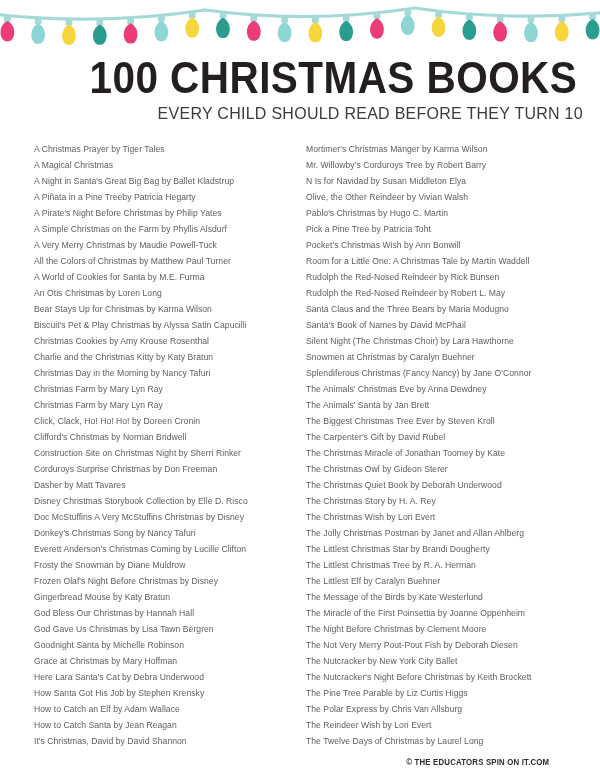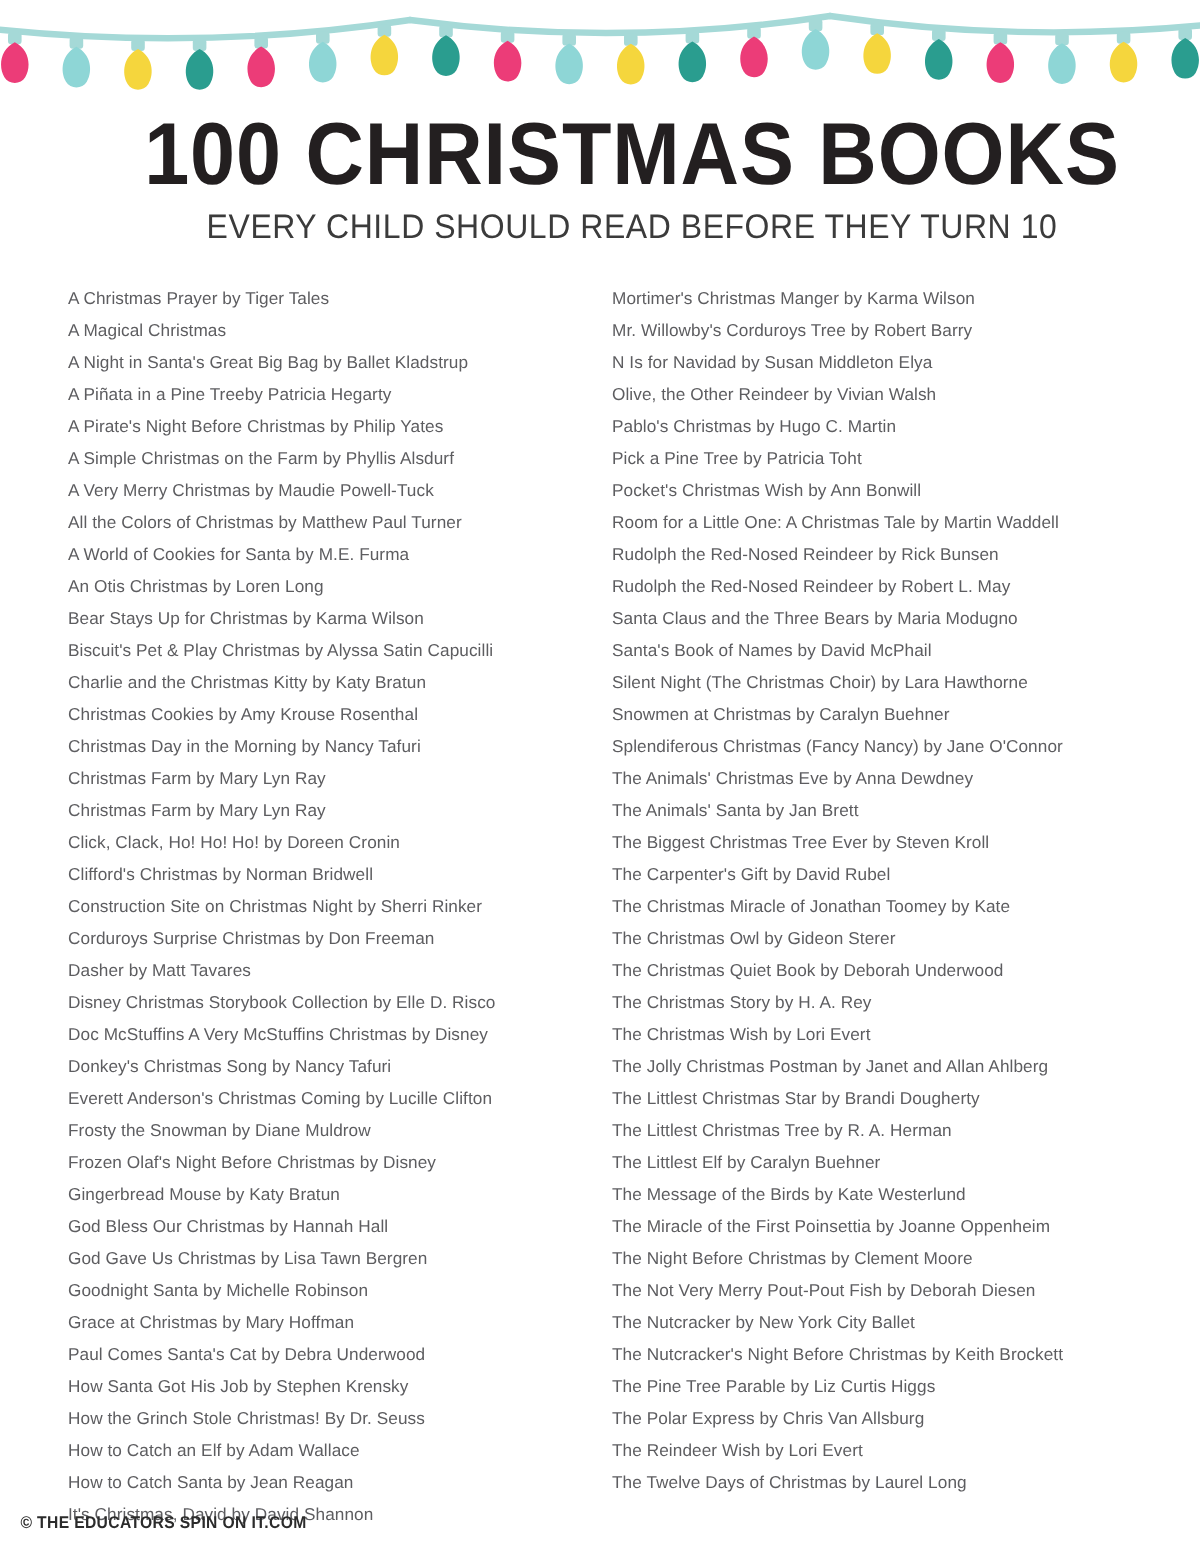--- a/index.html
+++ b/index.html
@@ -17,21 +17,21 @@
   .lights-banner {
     position: relative;
     width: 600px;
     height: 48px;
     overflow: hidden;
   }
   .lights-banner svg { display: block; }
 
   
   .title-block {
-    text-align: center;
+    text-align: right;
     margin-top: 8px;
     padding-left: 32px;
   }
   .main-title {
     font-family: "Liberation Sans Narrow", "Liberation Sans", sans-serif;
     font-size: 44px;
     font-weight: bold;
     letter-spacing: 0.5px;
     color: #231f20;
     line-height: 1.02;
@@ -67,23 +67,23 @@
     line-height: 16px;
     color: #5d5d60;
     white-space: nowrap;
     letter-spacing: 0.04px;
   }
 
   
   .footer {
     position: absolute;
     bottom: 8px;
-    left: 4px;
+    left: 16px;
     width: 540px;
-    text-align: left;
+    text-align: right;
   }
   .footer-text {
     font-family: "Liberation Sans Narrow", "Liberation Sans", sans-serif;
     font-size: 8.5px;
     font-weight: bold;
     letter-spacing: 0.2px;
     color: #2b2b2b;
     transform: scaleX(0.92);
     display: inline-block;
   }
@@ -255,44 +255,43 @@
       <div class="book-item">A Night in Santa's Great Big Bag by Ballet Kladstrup</div>
       <div class="book-item">A Piñata in a Pine Treeby Patricia Hegarty</div>
       <div class="book-item">A Pirate's Night Before Christmas by Philip Yates</div>
       <div class="book-item">A Simple Christmas on the Farm by Phyllis Alsdurf</div>
       <div class="book-item">A Very Merry Christmas by Maudie Powell-Tuck</div>
       <div class="book-item">All the Colors of Christmas by Matthew Paul Turner</div>
       <div class="book-item">A World of Cookies for Santa by M.E. Furma</div>
       <div class="book-item">An Otis Christmas by Loren Long</div>
       <div class="book-item">Bear Stays Up for Christmas by Karma Wilson</div>
       <div class="book-item">Biscuit's Pet &amp; Play Christmas by Alyssa Satin Capucilli</div>
+      <div class="book-item">Christmas Cookies by Amy Krouse Rosenthal</div>
       <div class="book-item">Charlie and the Christmas Kitty by Katy Bratun</div>
-      <div class="book-item">Christmas Cookies by Amy Krouse Rosenthal</div>
       <div class="book-item">Christmas Day in the Morning by Nancy Tafuri</div>
       <div class="book-item">Christmas Farm by Mary Lyn Ray</div>
       <div class="book-item">Christmas Farm by Mary Lyn Ray</div>
       <div class="book-item">Click, Clack, Ho! Ho! Ho! by Doreen Cronin</div>
       <div class="book-item">Clifford's Christmas by Norman Bridwell</div>
       <div class="book-item">Construction Site on Christmas Night by Sherri Rinker</div>
       <div class="book-item">Corduroys Surprise Christmas by Don Freeman</div>
       <div class="book-item">Dasher by Matt Tavares</div>
       <div class="book-item">Disney Christmas Storybook Collection by Elle D. Risco</div>
       <div class="book-item">Doc McStuffins A Very McStuffins Christmas by Disney</div>
       <div class="book-item">Donkey's Christmas Song by Nancy Tafuri</div>
       <div class="book-item">Everett Anderson's Christmas Coming by Lucille Clifton</div>
       <div class="book-item">Frosty the Snowman by Diane Muldrow</div>
       <div class="book-item">Frozen Olaf's Night Before Christmas by Disney</div>
       <div class="book-item">Gingerbread Mouse by Katy Bratun</div>
       <div class="book-item">God Bless Our Christmas by Hannah Hall</div>
       <div class="book-item">God Gave Us Christmas by Lisa Tawn Bergren</div>
       <div class="book-item">Goodnight Santa by Michelle Robinson</div>
       <div class="book-item">Grace at Christmas by Mary Hoffman</div>
-      <div class="book-item">Paul Comes Santa's Cat by Debra Underwood</div>
+      <div class="book-item">Here Lara Santa's Cat by Debra Underwood</div>
       <div class="book-item">How Santa Got His Job by Stephen Krensky</div>
-      <div class="book-item">How the Grinch Stole Christmas! By Dr. Seuss</div>
       <div class="book-item">How to Catch an Elf by Adam Wallace</div>
       <div class="book-item">How to Catch Santa by Jean Reagan</div>
       <div class="book-item">It's Christmas, David by David Shannon</div>
     </div>
   <div class="col col-right" id="col-right">
       <div class="book-item">Mortimer's Christmas Manger by Karma Wilson</div>
       <div class="book-item">Mr. Willowby's Corduroys Tree by Robert Barry</div>
       <div class="book-item">N Is for Navidad by Susan Middleton Elya</div>
       <div class="book-item">Olive, the Other Reindeer by Vivian Walsh</div>
       <div class="book-item">Pablo's Christmas by Hugo C. Martin</div>

